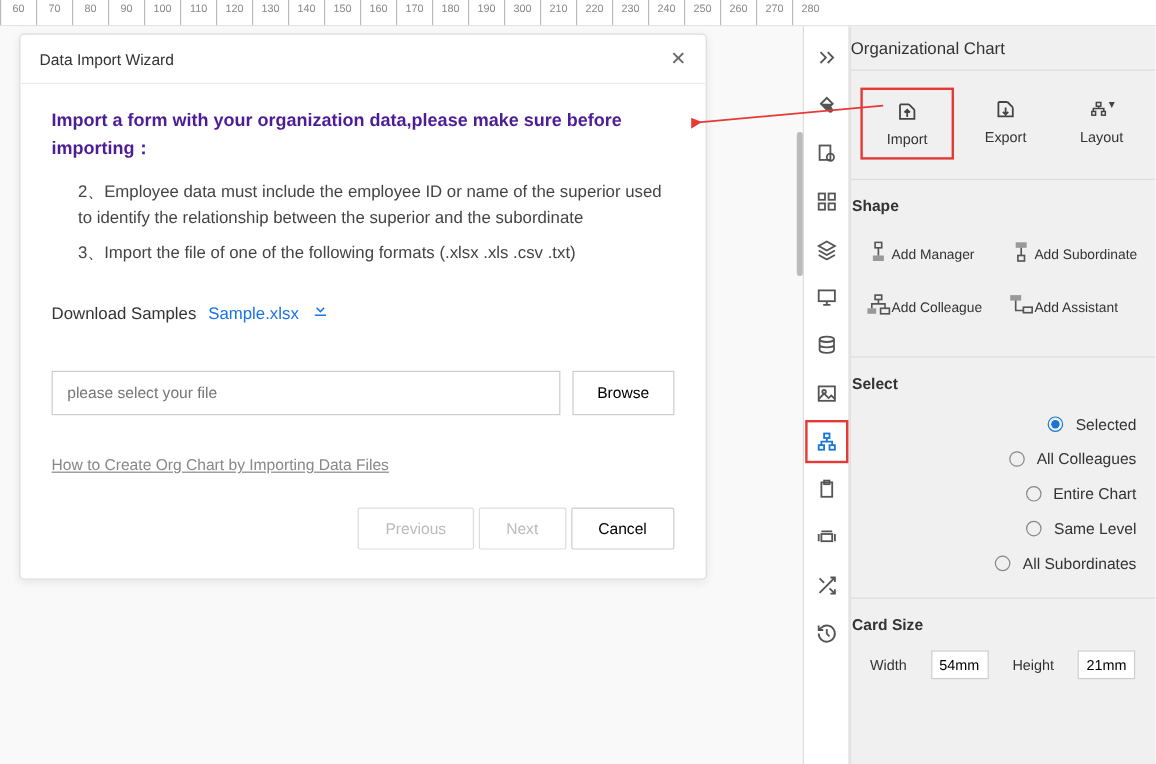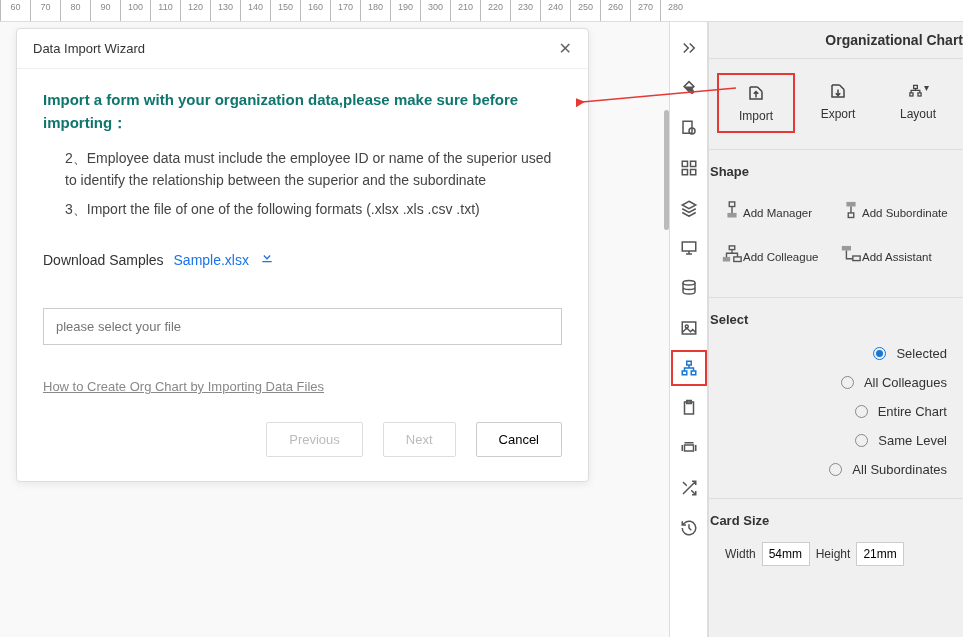--- a/index.html
+++ b/index.html
@@ -14,61 +14,61 @@
   
   .canvas-area { position: absolute; top: 22px; left: 0; width: 670px; bottom: 0; background: #f9f9f9; border-right: 1px solid #ddd; }
   .vertical-ruler { position: absolute; top: 22px; left: 0; width: 18px; bottom: 0; background: #fff; border-right: 1px solid #ddd; }
 
   
   .dialog { position: absolute; top: 28px; left: 16px; width: 573px; background: #fff; border: 1px solid #ddd; border-radius: 4px; box-shadow: 0 2px 8px rgba(0,0,0,0.08); z-index: 10; }
   .dialog-header { display: flex; justify-content: space-between; align-items: center; padding: 10px 16px; border-bottom: 1px solid #eee; }
   .dialog-title { font-size: 13px; color: #333; }
   .dialog-close { cursor: pointer; color: #666; font-size: 16px; }
   .dialog-body { padding: 20px 26px 10px 26px; }
-  .intro { font-size: 15px; font-weight: bold; color: #0f766e; line-height: 1.5; margin-bottom: 14px; }
+  .intro { font-size: 15px; font-weight: bold; color: #4c1d95; line-height: 1.5; margin-bottom: 14px; }
   .instructions { padding-left: 22px; }
   .instructions li { list-style: none; font-size: 14px; color: #444; line-height: 1.55; margin-bottom: 8px; }
   .download-row { margin-top: 28px; font-size: 14px; }
   .download-label { color: #333; }
   .download-link { color: #1a73e8; text-decoration: none; margin-left: 6px; }
   .download-icon { color: #1a73e8; margin-left: 6px; display: inline-block; }
   .file-row { display: flex; margin-top: 40px; gap: 10px; }
   .file-input { flex: 1; border: 1px solid #ccc; padding: 10px 12px; font-size: 13px; color: #888; background: #fff; }
   .browse-btn { border: 1px solid #ccc; background: #fff; padding: 10px 20px; font-size: 13px; cursor: pointer; }
   .help-link { display: inline-block; margin-top: 34px; font-size: 13px; color: #888; text-decoration: underline; }
-  .dialog-footer { display: flex; justify-content: flex-end; gap: 20px; padding: 18px 26px 24px 26px; }
+  .dialog-footer { display: flex; justify-content: flex-end; gap: 4px; padding: 18px 26px 24px 26px; }
   .dialog-footer button { border: 1px solid #ccc; background: #fff; padding: 9px 22px; font-size: 13px; border-radius: 2px; cursor: pointer; }
   .dialog-footer button.disabled { color: #bbb; border-color: #ddd; cursor: default; }
 
   
   .vtoolbar { position: absolute; top: 22px; left: 670px; width: 38px; bottom: 0; background: #fff; border-right: 1px solid #ddd; display: flex; flex-direction: column; align-items: center; padding-top: 6px; }
   .vtoolbar-item { width: 36px; height: 36px; margin: 2px 0; display: flex; align-items: center; justify-content: center; cursor: pointer; color: #555; }
   .vtoolbar-item.active { border: 2px solid #e53935; color: #1976d2; }
   .vtoolbar-item svg { width: 18px; height: 18px; }
 
   
   .rpanel { position: absolute; top: 22px; left: 708px; right: 0; bottom: 0; background: #f0f0f0; border-left: 1px solid #ddd; overflow-y: auto; }
-  .rpanel-title { text-align: right; font-size: 14px; font-weight: bold; padding: 10px 0; border-bottom: 1px solid #ddd; color: #333; }
+  .rpanel-title { text-align: left; font-size: 14px; font-weight: normal; padding: 10px 0; border-bottom: 1px solid #ddd; color: #333; }
   .btn-row { display: flex; justify-content: space-around; padding: 14px 8px 12px 8px; gap: 6px; }
   .btn-col { display: flex; flex-direction: column; align-items: center; padding: 8px 6px; cursor: pointer; flex: 1; }
   .btn-col.highlighted { border: 2px solid #e53935; }
   .btn-col .icon { width: 20px; height: 20px; margin-bottom: 6px; color: #444; display: flex; align-items: center; justify-content: center; }
   .btn-col .label { font-size: 12px; color: #333; }
   .section-head { font-size: 13px; font-weight: bold; padding: 10px 16px 6px 1px; color: #333; }
   .shape-grid { display: flex; flex-wrap: wrap; padding: 6px 8px 14px 8px; }
   .shape-cell { width: 50%; display: flex; flex-direction: row; align-items: center; padding: 10px 4px; cursor: pointer; }
   .shape-cell .icn { width: 22px; height: 18px; margin-bottom: 6px; color: #555; }
   .shape-cell .lbl { font-size: 11.5px; color: #333; }
   .divider { border-top: 1px solid #ddd; margin: 4px 0; }
   .radio-list { padding: 6px 16px 10px 16px; }
   .radio-item { display: flex; align-items: center; padding: 7px 0; font-size: 13px; color: #333; cursor: pointer; justify-content: flex-end; }
   .radio-circle { width: 13px; height: 13px; border: 1.5px solid #888; border-radius: 50%; margin-right: 10px; display: flex; align-items: center; justify-content: center; }
   .radio-circle.checked { border-color: #1976d2; }
   .radio-circle.checked::after { content: ''; width: 7px; height: 7px; background: #1976d2; border-radius: 50%; }
-  .cardsize-row { display: flex; align-items: center; padding: 8px 16px 14px 16px; gap: 6px; font-size: 12px; color: #333; }
+  .cardsize-row { display: flex; align-items: center; padding: 8px 16px 14px 16px; gap: 20px; font-size: 12px; color: #333; }
   .cardsize-row input { width: 48px; border: 1px solid #ccc; padding: 4px 6px; font-size: 12px; }
 
   
   .arrow { position: absolute; top: 82px; left: 576px; z-index: 20; pointer-events: none; }
 
   
   .scroll-track { position: absolute; top: 110px; left: 664px; width: 5px; height: 120px; background: #bbb; border-radius: 3px; }
 </style>
 </head>
 <body>
@@ -166,20 +166,21 @@
       <span class="download-label">Download Samples</span>
       <a class="download-link" href="#">Sample.xlsx</a>
       <span class="download-icon">
         <svg width="16" height="16" viewBox="0 0 24 24" fill="#1a73e8">
             <path d="M12 3v10l-4-4-1.4 1.4L12 16l5.4-5.6L16 9l-4 4V3h0zM5 18h14v2H5z"></path>
           </svg>
       </span>
     </div>
     <div class="file-row">
       <input class="file-input" type="text" readonly="" placeholder="please select your file" style="">
+      <button class="browse-btn">Browse</button>
     </div>
     <a class="help-link" href="#">How to Create Org Chart by Importing Data Files</a>
   </div>
   <div class="dialog-footer">
     <button class="disabled">Previous</button>
     <button class="disabled">Next</button>
     <button>Cancel</button>
   </div>
 </div>
 

